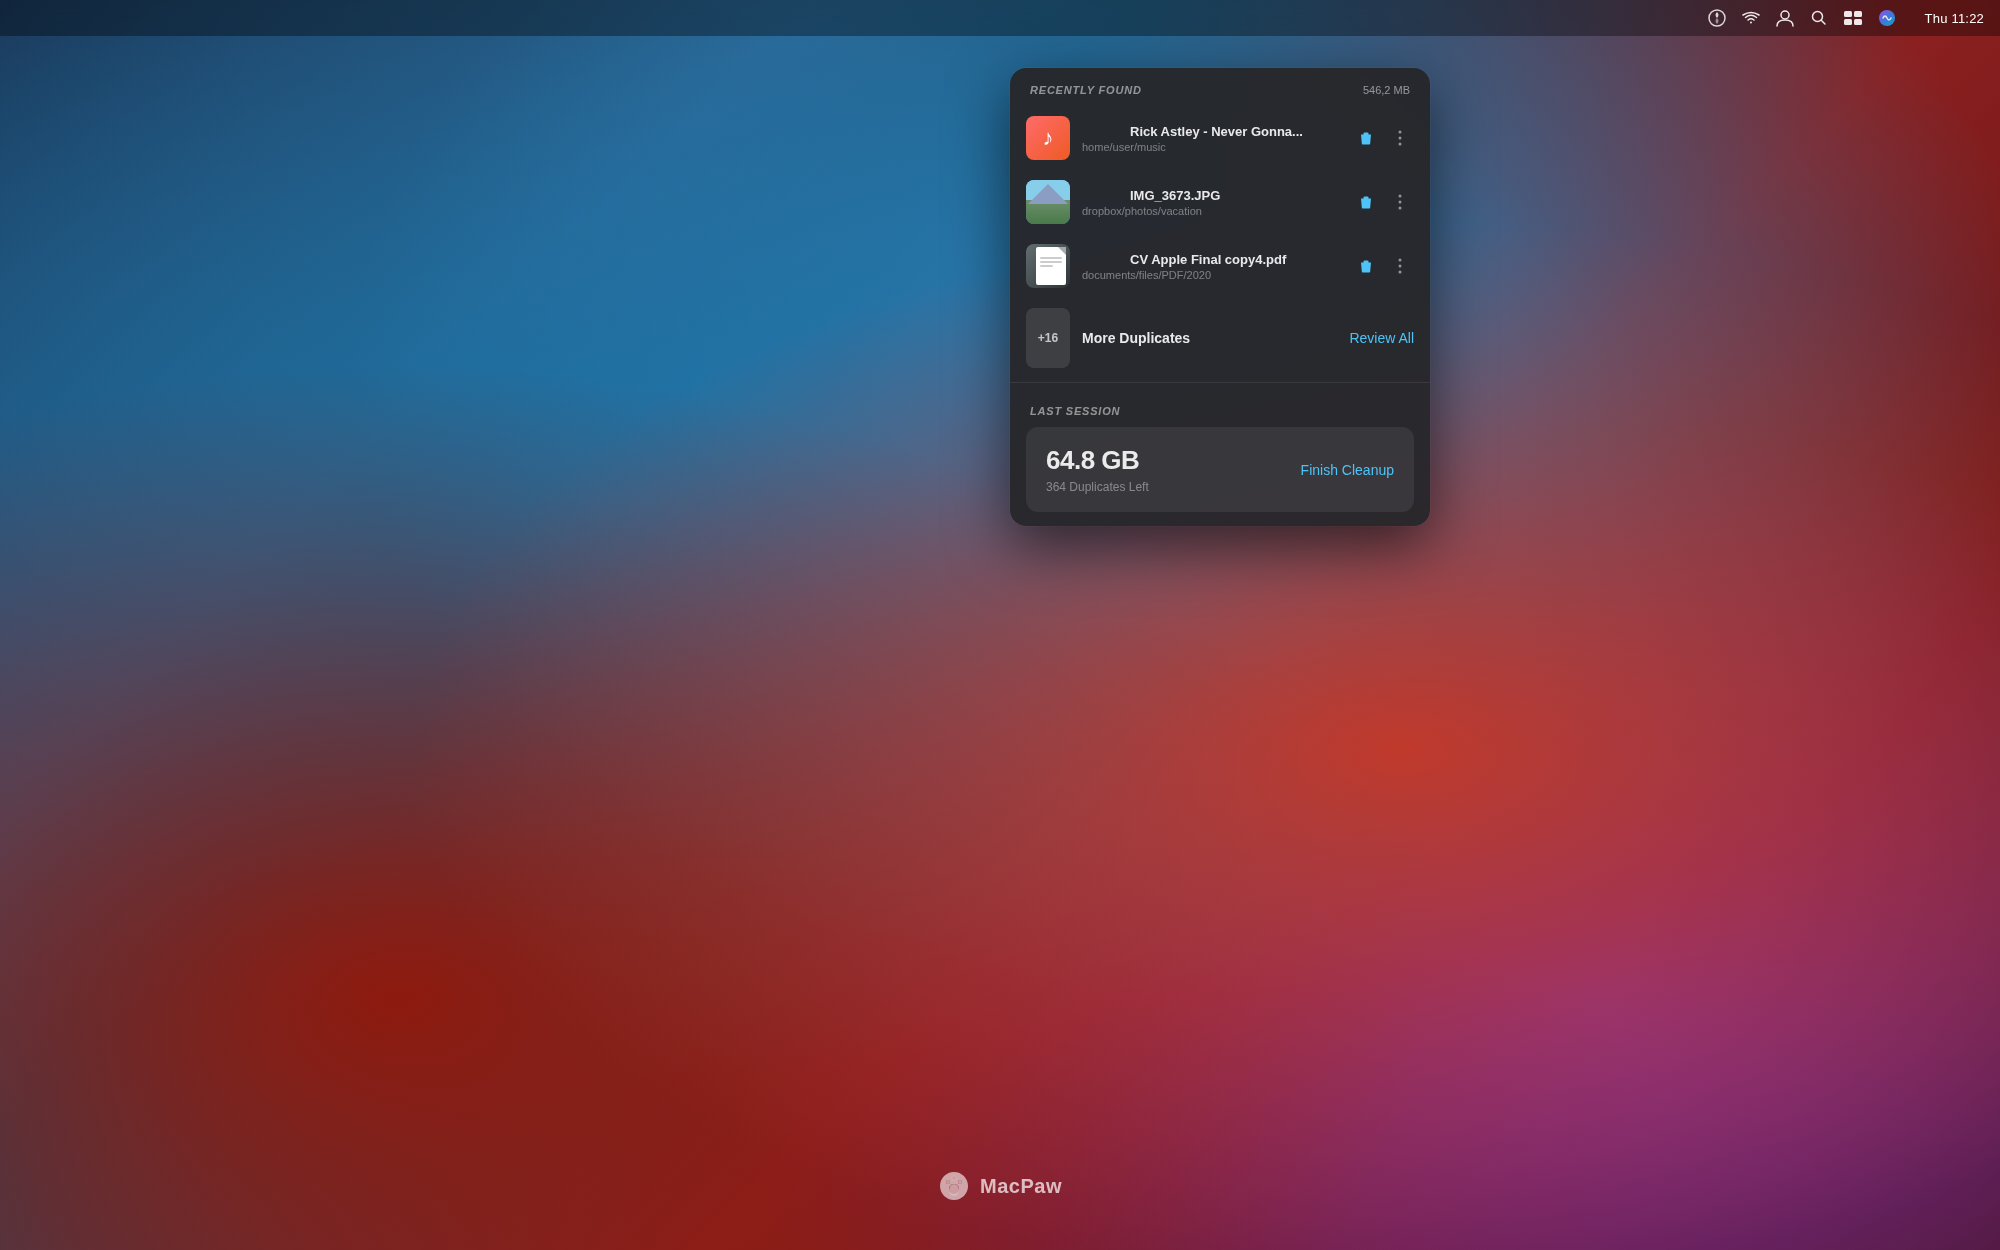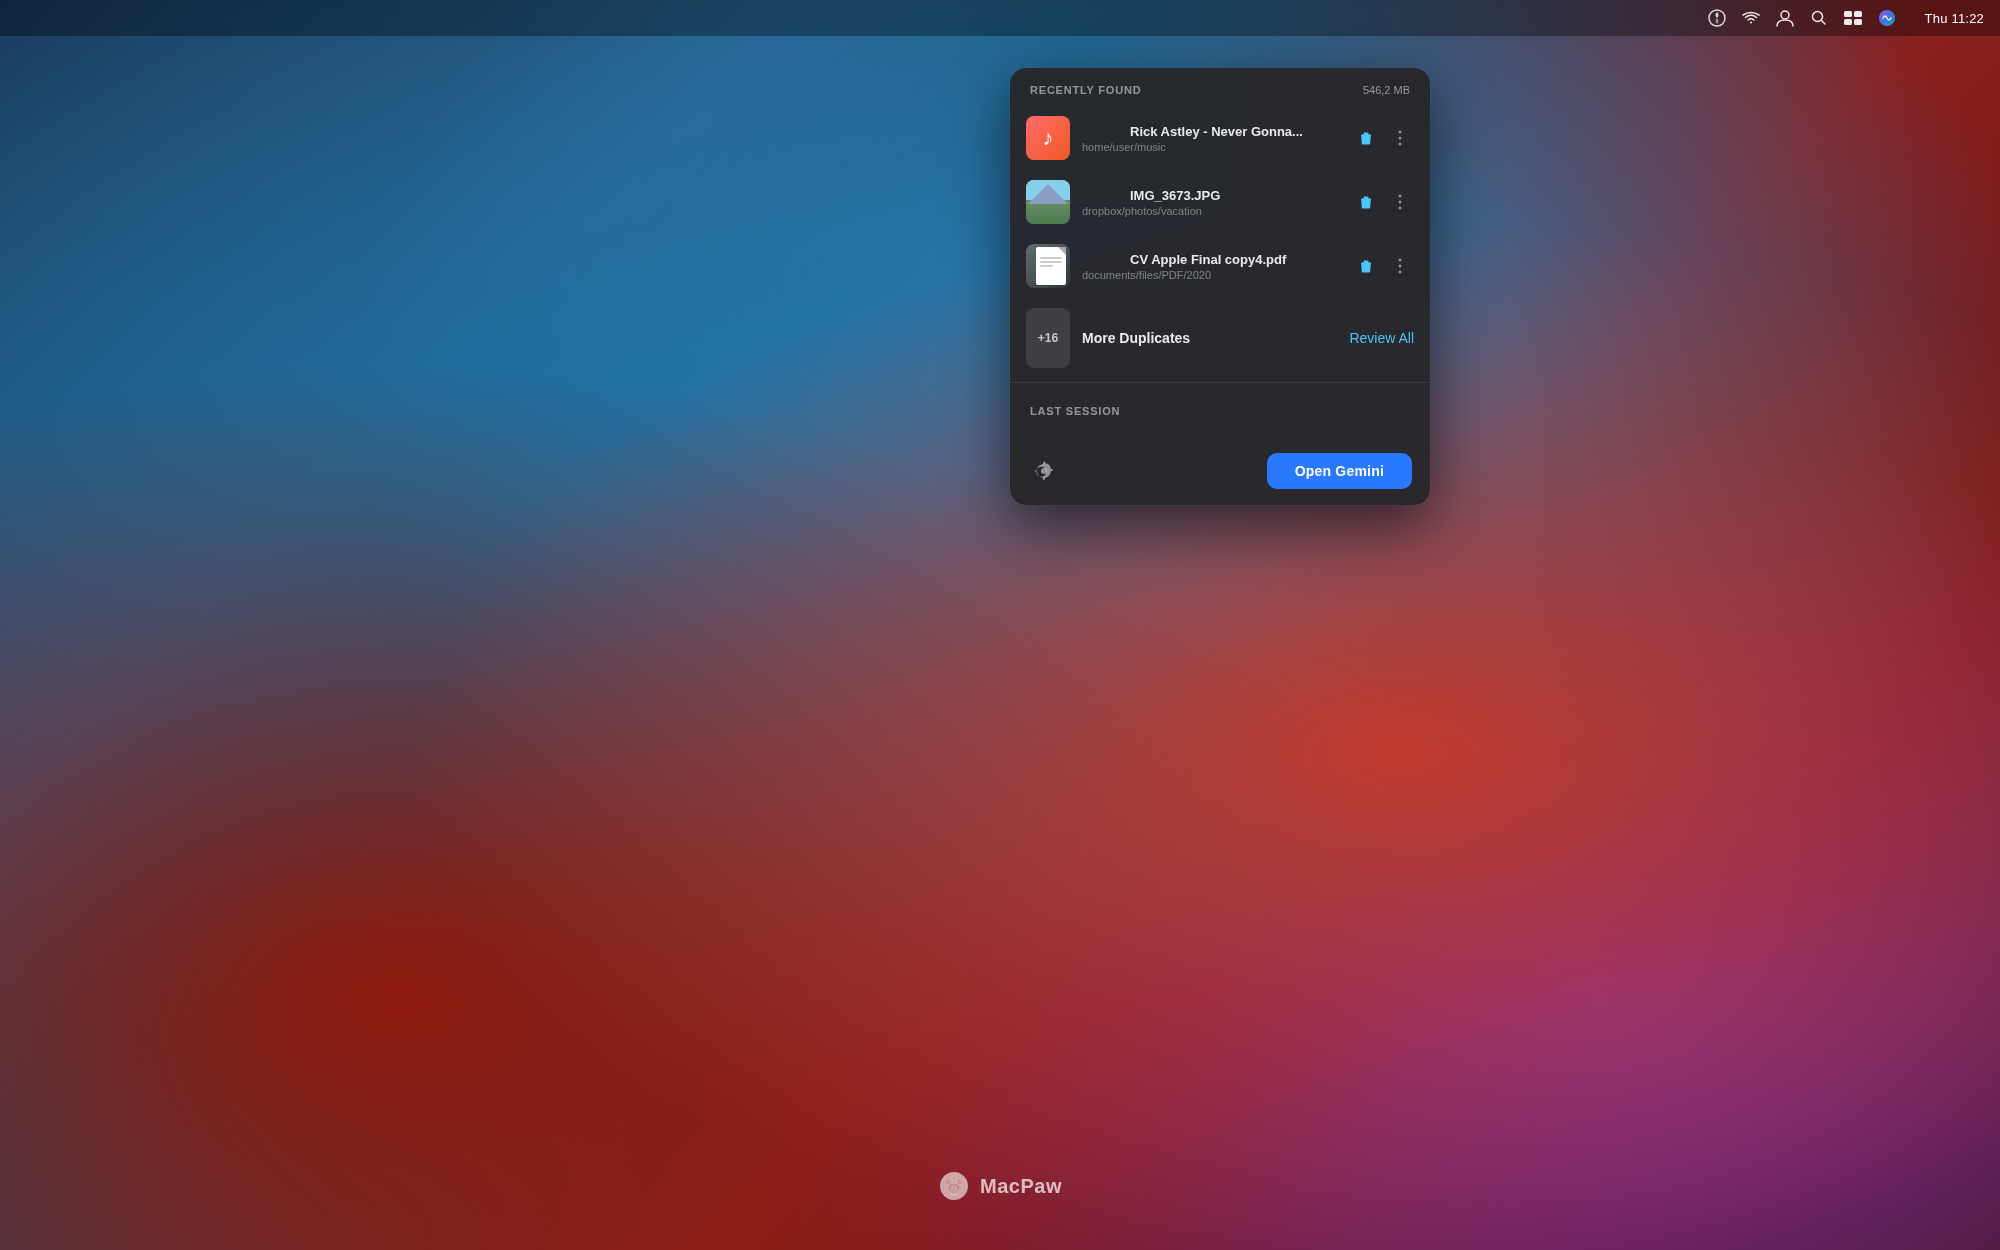--- a/index.html
+++ b/index.html
@@ -86,20 +86,21 @@
       align-items: center;
       padding: 16px 20px 10px 20px;
     }
 
     .section-title {
       color: rgba(255,255,255,0.5);
       font-size: 11px;
       font-weight: 600;
       letter-spacing: 0.8px;
       text-transform: uppercase;
+      font-style: italic;
     }
 
     .section-size {
       color: rgba(255,255,255,0.5);
       font-size: 11px;
       font-weight: 500;
     }
 
     
     .file-item {
@@ -528,31 +529,29 @@
     <span class="more-label">More Duplicates</span>
     <span class="review-all-btn">Review All</span>
   </div>
 
   <div class="divider"></div>
 
   <div class="last-session-section">
     <div class="section-header" style="padding: 4px 4px 10px 4px;">
       <span class="section-title">LAST SESSION</span>
     </div>
-  </div>
-
-  <div class="bottom-bar">
-    <div class="settings-btn">
-      <svg class="gear-svg" viewBox="0 0 20 20">
-        <path d="M10 13a3 3 0 100-6 3 3 0 000 6z"></path>
-        <path fill-rule="evenodd" d="M10 0a1 1 0 011 1v1.07A7.001 7.001 0 0116.93 8H18a1 1 0 110 2h-1.07A7.001 7.001 0 0111 16.93V18a1 1 0 11-2 0v-1.07A7.001 7.001 0 013.07 11H2a1 1 0 110-2h1.07A7.001 7.001 0 019 3.07V2a1 1 0 011-1zm-5.657 6.757a5 5 0 107.314 6.486A5 5 0 004.343 6.757z" clip-rule="evenodd"></path>
-      </svg>
-    </div>
-    <button class="open-gemini-btn">Open Gemini</button>
-  </div>
+    <div class="session-card">
+      <div class="session-info">
+        <div class="session-size">64.8 GB</div>
+        <div class="session-detail">364 Duplicates Left</div>
+      </div>
+      <span class="finish-cleanup-btn">Finish Cleanup</span>
+    </div>
+  </div>
+
 
 </div>
 
 <div class="macpaw-brand">
   <svg class="macpaw-logo" viewBox="0 0 32 32" fill="white">
     <path d="M16 2C8.27 2 2 8.27 2 16s6.27 14 14 14 14-6.27 14-14S23.73 2 16 2zm0 4c1.1 0 2 .9 2 2s-.9 2-2 2-2-.9-2-2 .9-2 2-2zm-6 4c1.1 0 2 .9 2 2s-.9 2-2 2-2-.9-2-2 .9-2 2-2zm12 0c1.1 0 2 .9 2 2s-.9 2-2 2-2-.9-2-2 .9-2 2-2zm-6 4c2.76 0 5 2.24 5 5s-2.24 5-5 5-5-2.24-5-5 2.24-5 5-5z" opacity="0.85"></path>
 
     <circle cx="16" cy="8" r="2.5" opacity="0.8"></circle>
     <circle cx="10" cy="12" r="2" opacity="0.8"></circle>
     <circle cx="22" cy="12" r="2" opacity="0.8"></circle>

